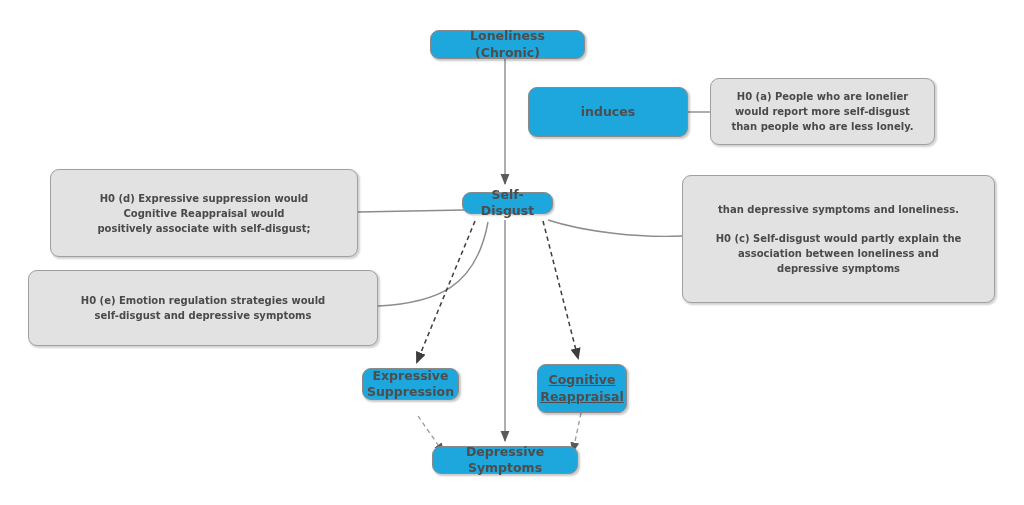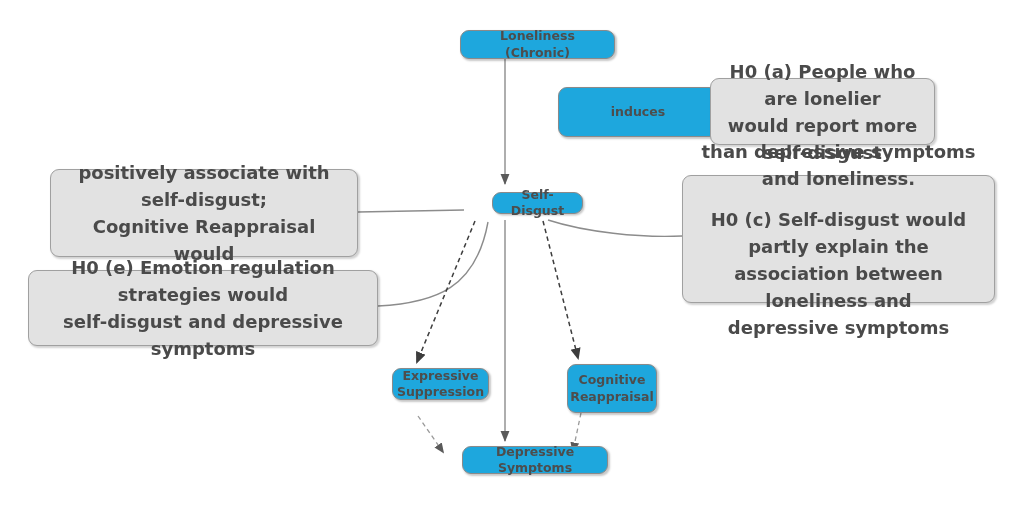--- a/index.html
+++ b/index.html
@@ -34,28 +34,27 @@
   }
   .node-blue {
     background: #1ea7dd;
     border: 1.2px solid #8a8a8a;
     color: #4d4d4d;
     font-weight: bold;
     font-size: 12.5px;
     line-height: 1.32;
     box-shadow: 1.5px 1.5px 2px rgba(0,0,0,0.22);
     padding: 2px 7px;
-    margin-left: 30px;
   }
   .node-gray {
     background: #e2e2e2;
     border: 1.2px solid #a0a0a0;
     color: #4a4a4a;
     font-weight: bold;
-    font-size: 18px;
+    font-size: 10px;
     line-height: 1.5;
     box-shadow: 1.5px 1.5px 2px rgba(0,0,0,0.18);
     padding: 20px 10px;
   }
   .lbl { display: block; }
   .spacer { display: block; height: 14px; }
 </style>
 </head>
 <body>
 
@@ -111,52 +110,54 @@
     <span class="lbl">Self-Disgust</span>
   </div>
 
   <div class="node node-blue" style="left:362px; top:368px; width:97px; height:32px;">
     <div>
       <span class="lbl">Expressive</span>
       <span class="lbl">Suppression</span>
     </div>
   </div>
 
-  <div class="node node-blue" style="left:537px; top:364px; width:90px; height:49px;">
+  <div class="node node-blue" style="left:537px; top:364px; width:90px; height:49px;text-decoration:underline;">
     <div>
       <span class="lbl">Cognitive</span>
       <span class="lbl">Reappraisal</span>
     </div>
   </div>
 
   <div class="node node-blue" style="left:432px; top:446px; width:146px; height:28px;">
     <span class="lbl">Depressive Symptoms</span>
   </div>
 
   <div class="node node-gray" style="left:710px; top:78px; width:225px; height:67px;">
     <div>
       <span class="lbl">H0 (a) People who are lonelier</span>
       <span class="lbl">would report more self-disgust</span>
+      <span class="lbl">than people who are less lonely.</span>
     </div>
   </div>
 
   <div class="node node-gray" style="left:682px; top:175px; width:313px; height:128px;">
     <div>
       <span class="lbl">than depressive symptoms and loneliness.</span>
       <span class="spacer"></span>
       <span class="lbl">H0 (c) Self-disgust would partly explain the</span>
       <span class="lbl">association between loneliness and</span>
       <span class="lbl">depressive symptoms</span>
     </div>
   </div>
 
   <div class="node node-gray" style="left:50px; top:169px; width:308px; height:88px;">
     <div>
+      <span class="lbl">H0 (d) Expressive suppression would</span>
+      <span class="lbl">Cognitive Reappraisal would</span>
       <span class="lbl">positively associate with self-disgust;</span>
-      <span class="lbl">Cognitive Reappraisal would</span>
     </div>
   </div>
 
   <div class="node node-gray" style="left:28px; top:270px; width:350px; height:76px;">
     <div>
       <span class="lbl">H0 (e) Emotion regulation strategies would</span>
       <span class="lbl">self-disgust and depressive symptoms</span>
     </div>
   </div>
 

